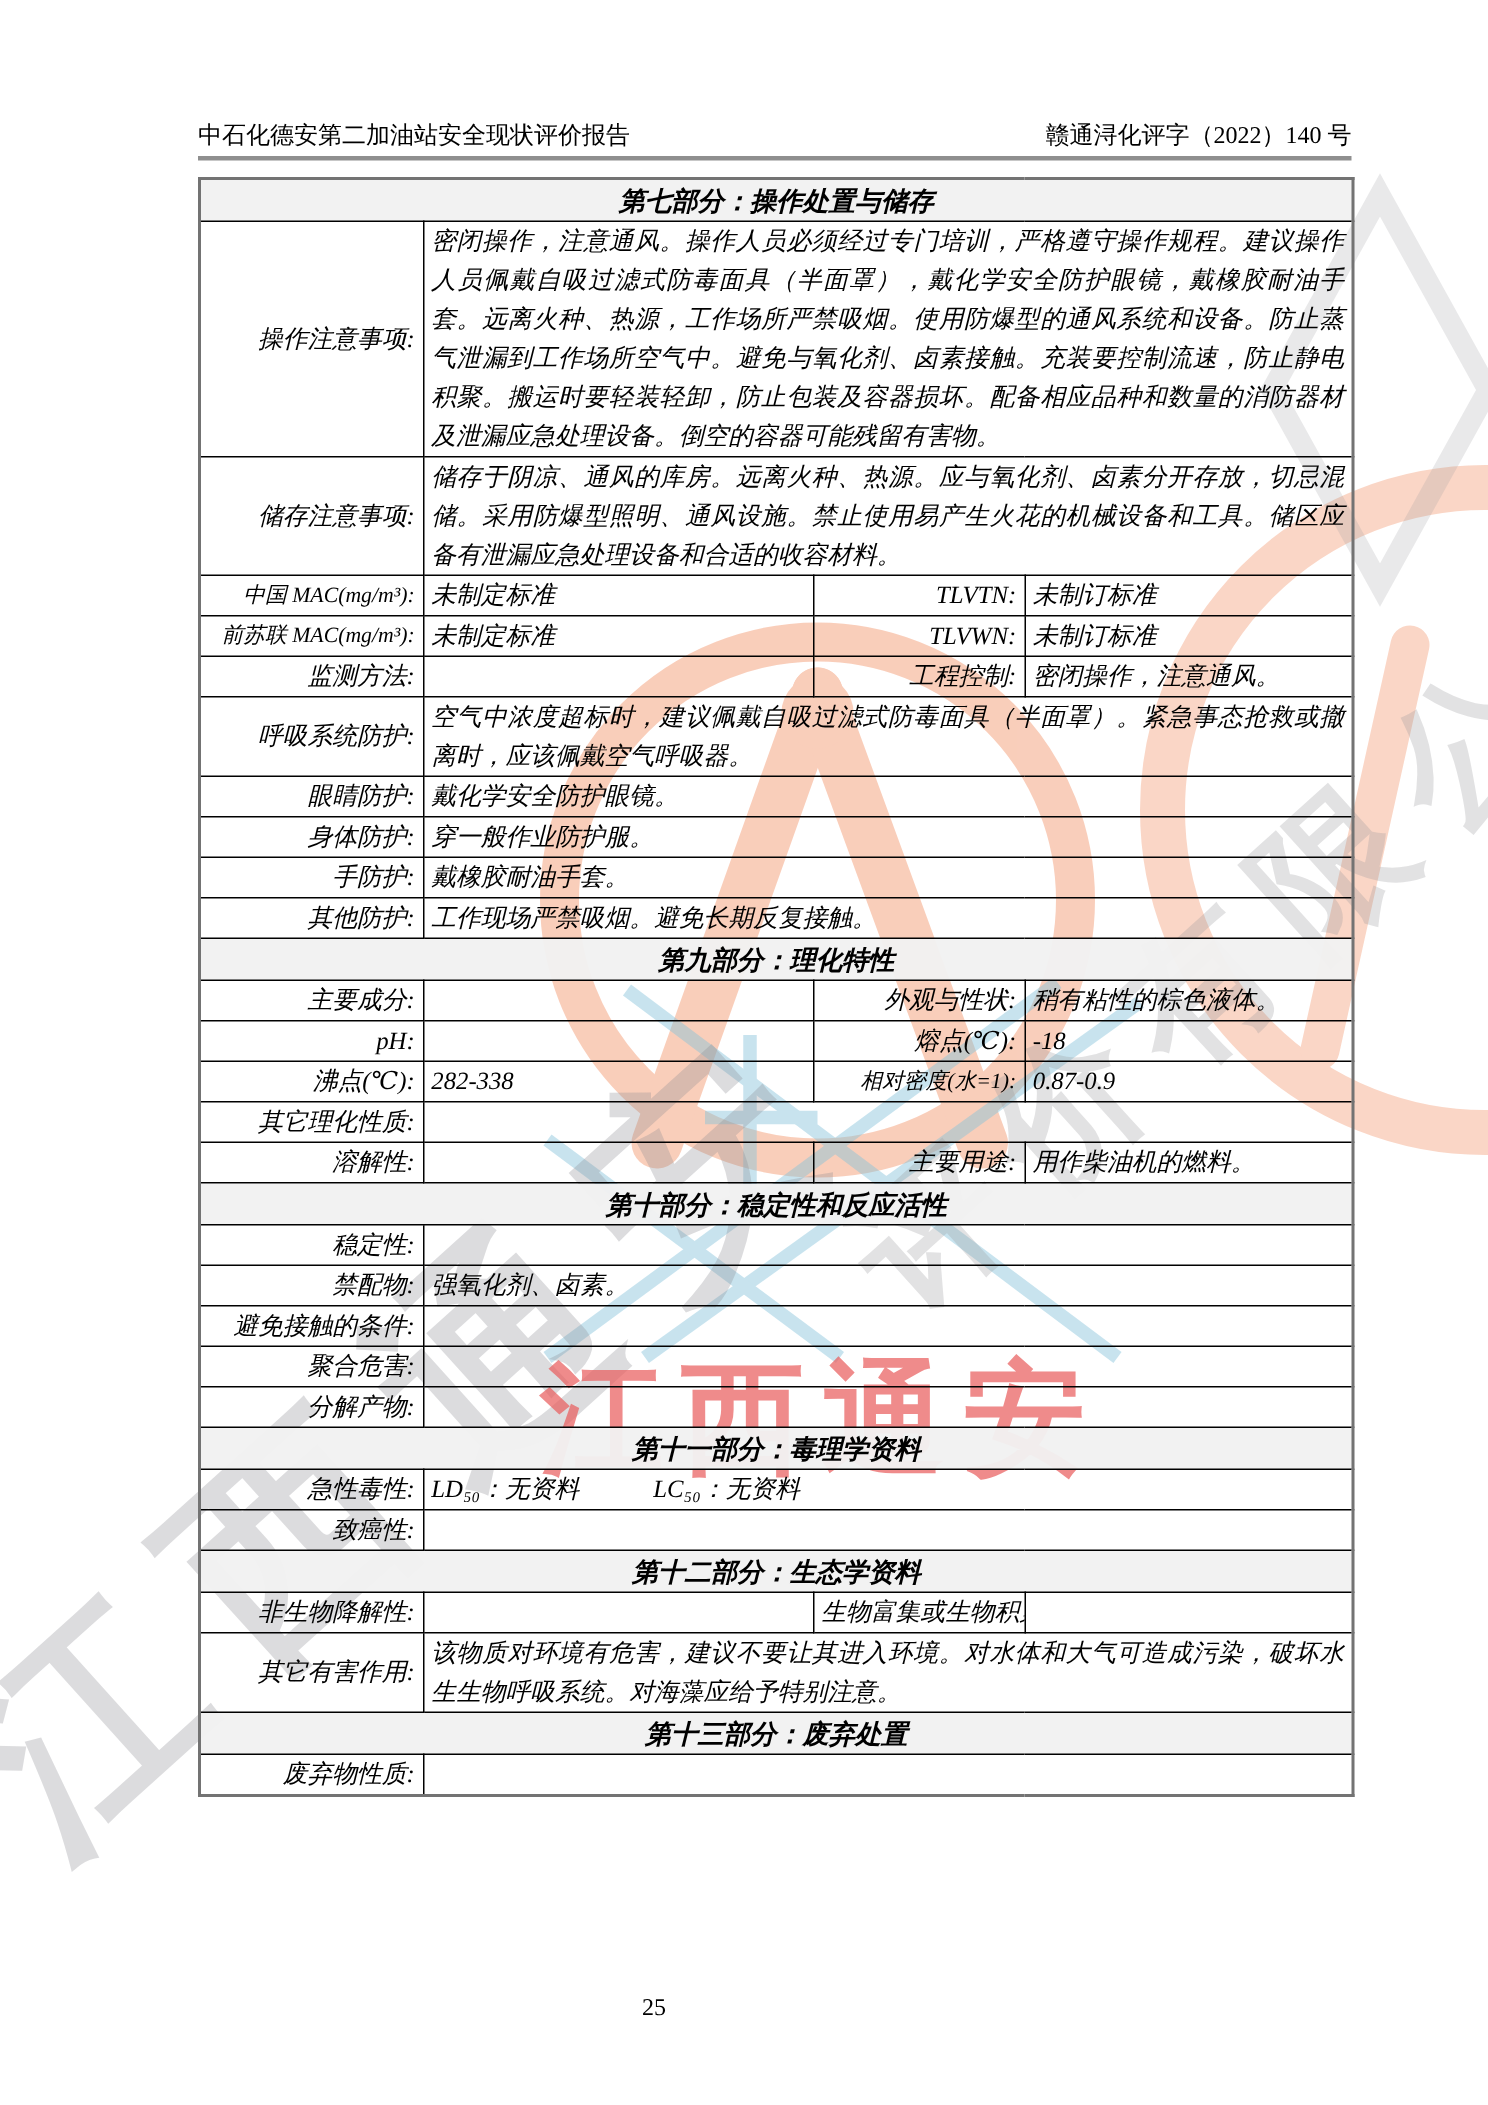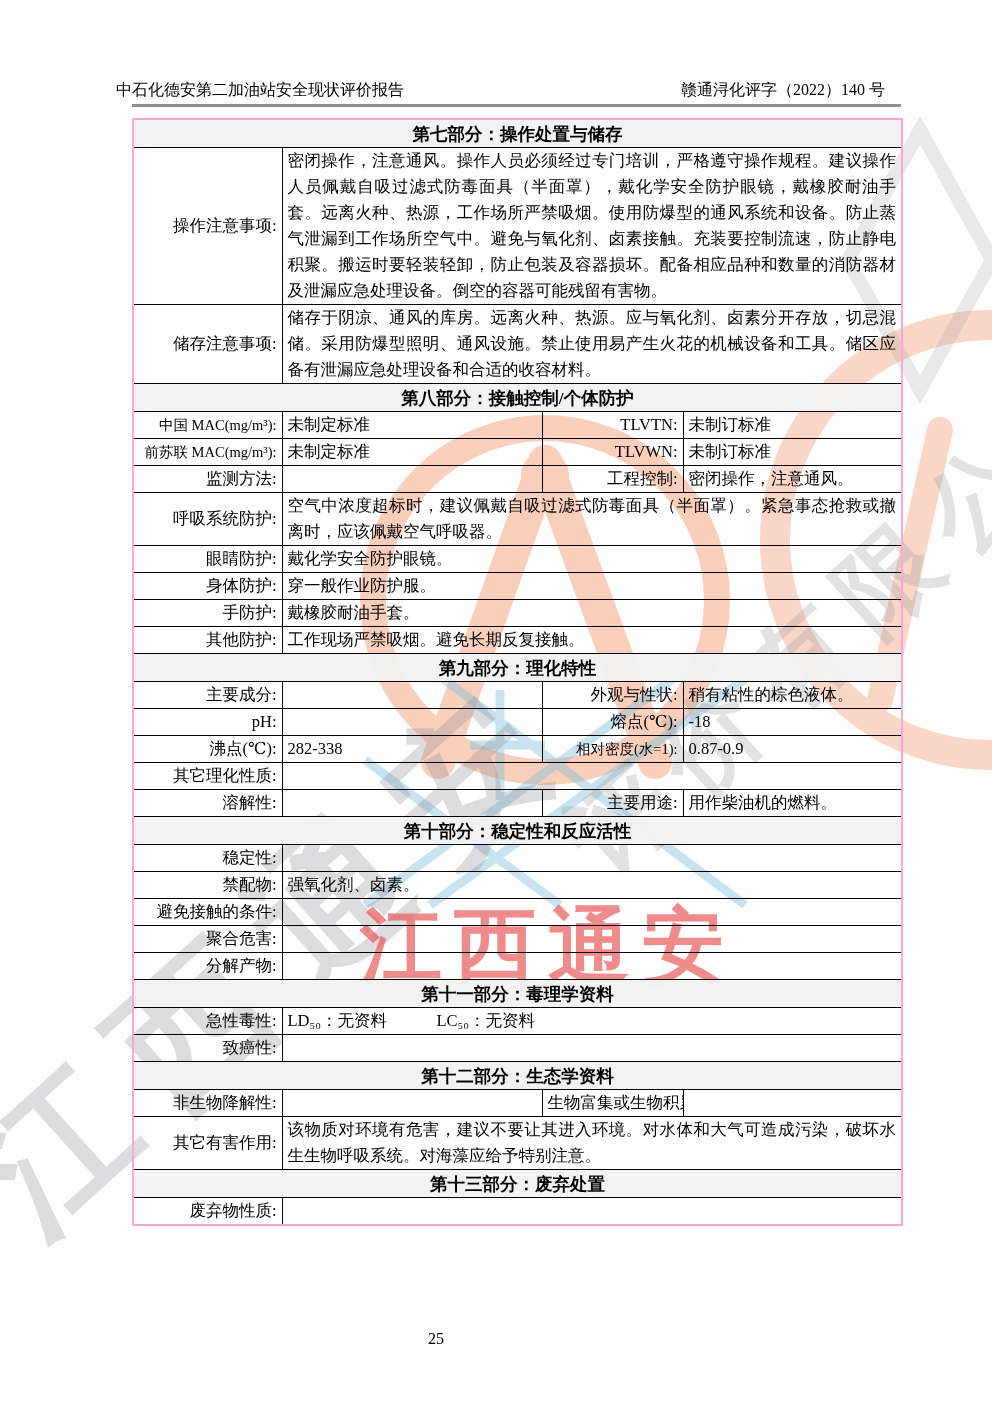--- a/index.html
+++ b/index.html
@@ -2,41 +2,41 @@
 <html><head>
 <meta charset="utf-8">
 <style>
   html,body{margin:0;padding:0;}
   body{
     width:992px;height:1403px;position:relative;background:#ffffff;
     font-family:"Liberation Serif","DejaVu Serif",serif;color:#000;
     overflow:hidden;
   }
   
-  .pg-header{position:absolute;left:116px;top:80px;width:769px;z-index:3;
+  .pg-header{position:absolute;left:132px;top:80px;width:769px;z-index:3;
     display:flex;justify-content:space-between;align-items:baseline;font-size:16px;}
   .pg-header .right b{font-weight:normal;}
   .header-rule{position:absolute;left:132px;top:104px;width:769px;height:3px;
     background:#8f8f8f;z-index:3;}
   
   .watermark{position:absolute;inset:0;z-index:1;pointer-events:none;}
   .wm-red{position:absolute;left:360px;top:892px;font-size:82px;font-weight:bold;
     letter-spacing:12px;color:rgba(233,94,94,0.72);white-space:nowrap;}
   .wm-gray-left{position:absolute;left:70px;top:1075px;font-size:150px;font-weight:bold;
     letter-spacing:34px;color:rgba(140,140,146,0.30);white-space:nowrap;
     transform:rotate(-42deg);transform-origin:left bottom;}
   .wm-gray-right{position:absolute;left:630px;top:770px;font-size:100px;font-weight:bold;
     letter-spacing:20px;color:rgba(150,150,156,0.28);white-space:nowrap;
     transform:rotate(-42deg);transform-origin:left bottom;}
   
   table.msds{position:absolute;left:132px;top:118px;width:769px;z-index:2;
     border-collapse:collapse;table-layout:fixed;background:transparent;}
   table.msds td{border:1px solid #000;padding:0 5px;font-size:16.5px;line-height:26px;
     height:26px;vertical-align:middle;overflow:hidden;}
-  table.msds{border:2px solid #f9a8d4;}
+  table.msds{border:2px solid #737373;font-style:italic;}
   tr.sec td{background:rgba(241,241,241,0.96);text-align:center;font-weight:bold;
     font-size:17.5px;height:27px;}
   td.lbl{text-align:right;font-size:15.5px;white-space:nowrap;}
   td.lbl-left{text-align:left;font-size:15.5px;white-space:nowrap;}
   td.lbl-small{text-align:left;font-size:12.5px;white-space:nowrap;padding:0 2px;}
   td.val{text-align:left;}
   td.val-just{text-align:justify;}
   
   .pagenum{position:absolute;left:0;top:1330px;width:872px;text-align:center;
     font-size:16px;z-index:3;}
@@ -96,23 +96,20 @@
       </tr>
   <tr>
     <td class="lbl">操作注意事项:</td>
     <td colspan="3" class="val val-just">密闭操作，注意通风。操作人员必须经过专门培训，严格遵守操作规程。建议操作人员佩戴自吸过滤式防毒面具（半面罩），戴化学安全防护眼镜，戴橡胶耐油手套。远离火种、热源，工作场所严禁吸烟。使用防爆型的通风系统和设备。防止蒸气泄漏到工作场所空气中。避免与氧化剂、卤素接触。充装要控制流速，防止静电积聚。搬运时要轻装轻卸，防止包装及容器损坏。配备相应品种和数量的消防器材及泄漏应急处理设备。倒空的容器可能残留有害物。</td>
       </tr>
   <tr>
     <td class="lbl">储存注意事项:</td>
     <td colspan="3" class="val val-just">储存于阴凉、通风的库房。远离火种、热源。应与氧化剂、卤素分开存放，切忌混储。采用防爆型照明、通风设施。禁止使用易产生火花的机械设备和工具。储区应备有泄漏应急处理设备和合适的收容材料。</td>
       </tr>
 
-  <tr class="sec">
-    <td colspan="4">第八部分：接触控制/个体防护</td>
-      </tr>
   <tr>
     <td class="lbl" style="font-size:14.5px">中国 MAC(mg/m³):</td>
     <td class="val">未制定标准</td>
     <td class="lbl">TLVTN:</td>
     <td class="val">未制订标准</td>
       </tr>
   <tr>
     <td class="lbl" style="font-size:14.5px">前苏联 MAC(mg/m³):</td>
     <td class="val">未制定标准</td>
     <td class="lbl">TLVWN:</td>

